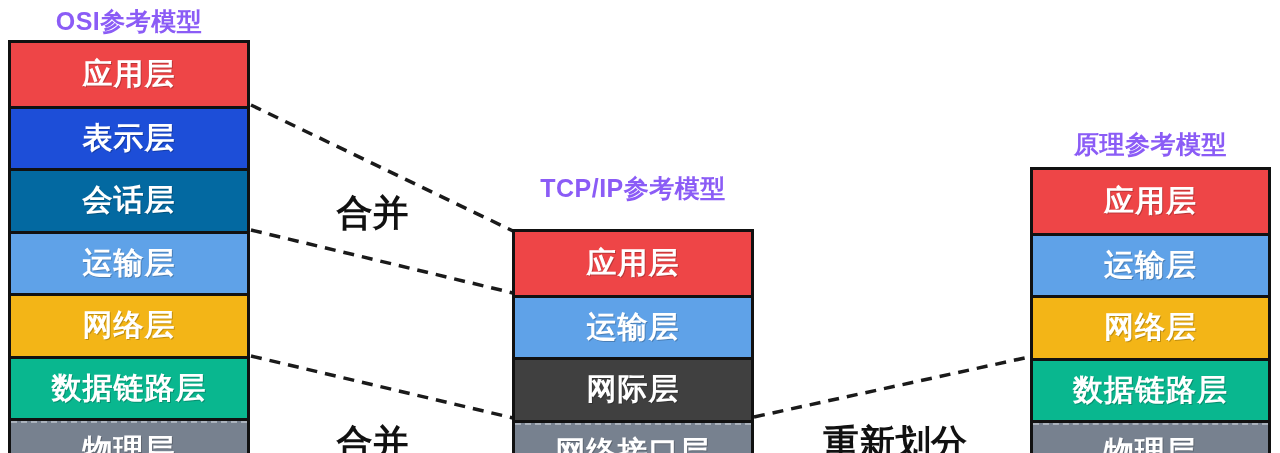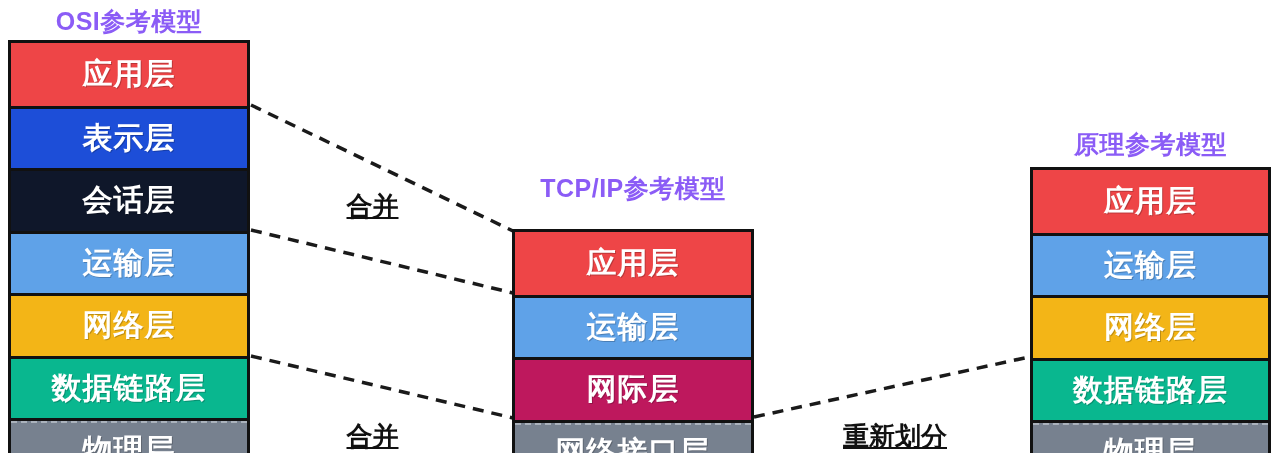--- a/index.html
+++ b/index.html
@@ -63,25 +63,24 @@
     font-size: 30px;
     font-weight: bold;
     letter-spacing: 1px;
     text-shadow: 1px 1px 0 rgba(0,0,0,0.22);
     white-space: nowrap;
   }
   .connector-label {
     position: absolute;
     z-index: 2;
     text-align: center;
-    font-size: 26px;
+    font-size: 36px;
     font-weight: bold;
     color: #111111;
     white-space: nowrap;
-    text-decoration: underline;
   }
   #merge-upper-label { left: 300px; top: 189px; width: 145px; }
   #merge-lower-label { left: 300px; top: 419px; width: 145px; }
   #redivide-label    { left: 788px; top: 419px; width: 214px; }
 
   #osi-title       { left: 8px;    top: 5px;   width: 242px; }
   #tcpip-title     { left: 512px;  top: 172px; width: 242px; }
   #principle-title { left: 1030px; top: 128px; width: 241px; }
 
   #osi-stack       { left: 8px;    top: 40px;  width: 242px; height: 441px; }
@@ -99,21 +98,21 @@
 </svg>
 
 <div id="osi-title" class="model-title">OSI参考模型</div>
 <div id="osi-stack" class="stack">
   <div class="layer" style="background: rgb(238, 69, 71);">
     <span class="layer-label">应用层</span>
   </div>
   <div class="layer" style="background: #1d4ed8; font-family: Liberation Mono, monospace;">
     <span class="layer-label">表示层</span>
   </div>
-  <div class="layer" style="background: #0f172a;">
+  <div class="layer" style="background: #0369a1;">
     <span class="layer-label">会话层</span>
   </div>
   <div class="layer" style="background: rgb(95, 162, 232);">
     <span class="layer-label">运输层</span>
   </div>
   <div class="layer" style="background: rgb(243, 181, 23);">
     <span class="layer-label">网络层</span>
   </div>
   <div class="layer" style="background: rgb(9, 183, 143);">
     <span class="layer-label">数据链路层</span>
@@ -124,21 +123,21 @@
 </div>
 
 <div id="tcpip-title" class="model-title">TCP/IP参考模型</div>
 <div id="tcpip-stack" class="stack">
   <div class="layer" style="background: rgb(238, 69, 71);">
     <span class="layer-label">应用层</span>
   </div>
   <div class="layer" style="background: rgb(95, 162, 232);">
     <span class="layer-label">运输层</span>
   </div>
-  <div class="layer" style="background: #be185d;">
+  <div class="layer" style="background: #404040;">
     <span class="layer-label">网际层</span>
   </div>
   <div class="layer dashed-top" style="background: rgb(119, 129, 143);">
     <span class="layer-label">网络接口层</span>
   </div>
 </div>
 
 <div id="principle-title" class="model-title">原理参考模型</div>
 <div id="principle-stack" class="stack">
   <div class="layer" style="background: rgb(238, 69, 71);">

